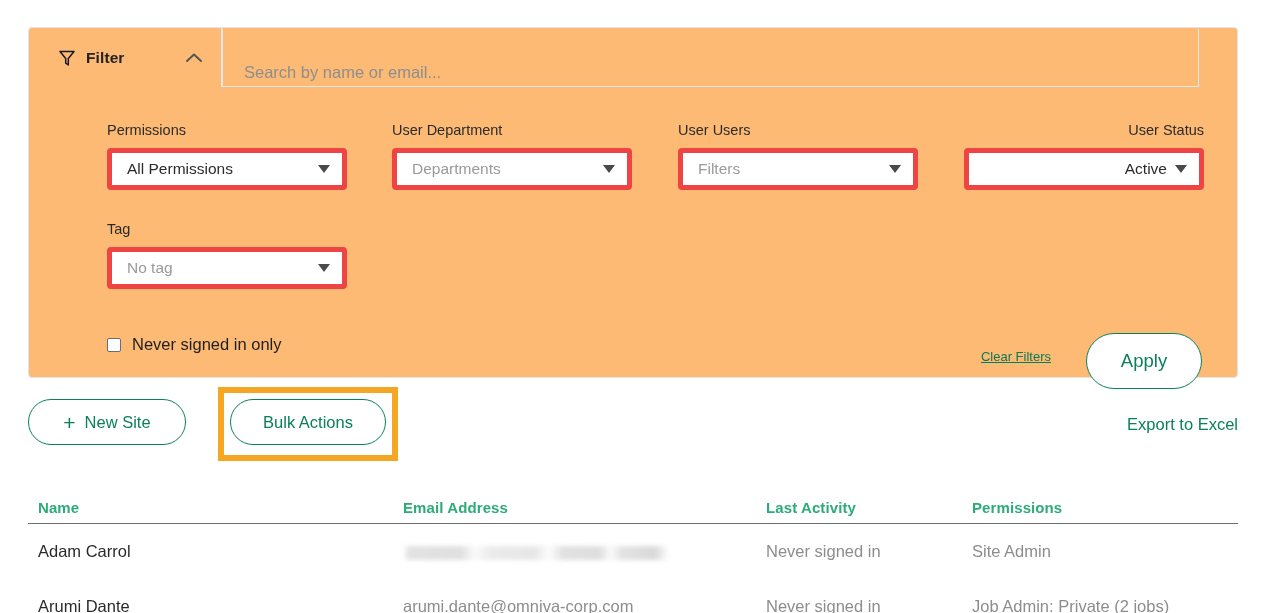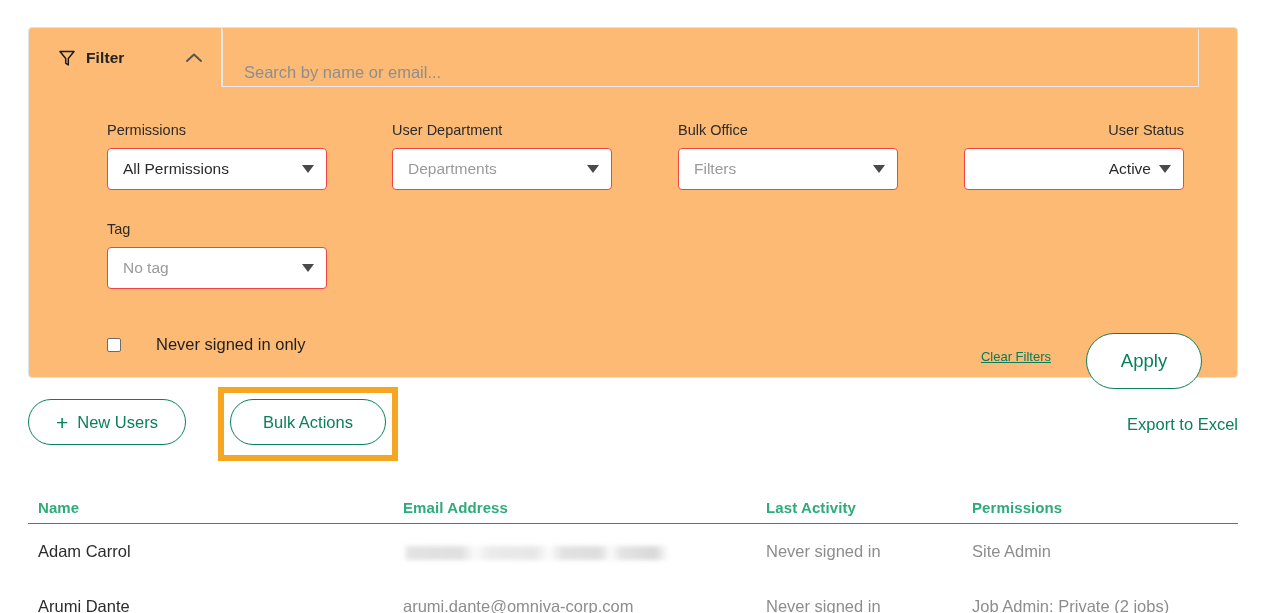--- a/index.html
+++ b/index.html
@@ -119,23 +119,23 @@
     position: absolute;
   }
   .field-label {
     font-size: 14.5px;
     color: #2b2b2b;
     margin-bottom: 9px;
     display: block;
     line-height: 18px;
   }
   .select {
-    width: 220px;
+    width: 240px;
     height: 42px;
-    border: 1px solid #ef4444;
+    border: 5px solid #ef4444;
     border-radius: 4px;
     box-sizing: border-box;
     display: flex;
     align-items: center;
     padding: 0 12px 0 15px;
     background: #fff;
     cursor: pointer;
   }
   .select .val {
     font-size: 15.5px;
@@ -156,21 +156,20 @@
   }
 
   
   .check-row {
     position: absolute;
     left: 78px;
     top: 307px;
     display: flex;
     align-items: center;
     cursor: pointer;
-    gap: 24px;
   }
   .checkbox {
     width: 14px;
     height: 14px;
     border: 1.4px solid #6b6b6b;
     border-radius: 2px;
     box-sizing: border-box;
     background: #fff;
     margin-right: 11px;
   }
@@ -357,21 +356,21 @@
 
       <div class="field" style="left:363px; top:33px;">
         <span class="field-label">User Department</span>
         <div class="select placeholder">
           <span class="val">Departments</span>
           <span class="caret"></span>
         </div>
       </div>
 
       <div class="field" style="left:649px; top:33px;">
-        <span class="field-label">Bulk Office</span>
+        <span class="field-label">User Users</span>
         <div class="select placeholder">
           <span class="val">Filters</span>
           <span class="caret"></span>
         </div>
       </div>
 
       <div class="field" style="left:935px; top:33px;text-align:right;">
         <span class="field-label">User Status</span>
         <div class="select">
           <span class="val">Active</span>
@@ -393,21 +392,21 @@
       <span class="check-label">Never signed in only</span>
     </div>
 
     <span class="clear-filters">Clear Filters</span>
     <button class="apply-btn">Apply</button>
   </div>
 
   <div class="action-bar">
     <button class="pill-btn new-users-btn">
       <span class="plus-icon">+</span>
-      <span>New Users</span>
+      <span>New Site</span>
     </button>
 
     <div class="bulk-highlight"></div>
 
     <button class="pill-btn bulk-btn">Bulk Actions</button>
 
     <span class="export-link">Export to Excel</span>
   </div>
 
   <div class="table">

